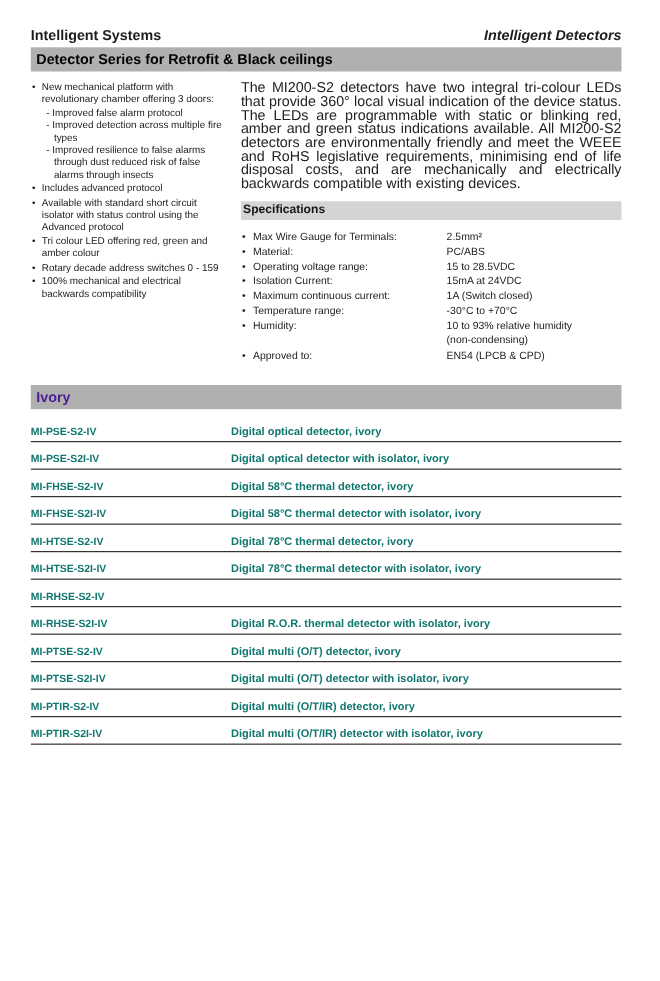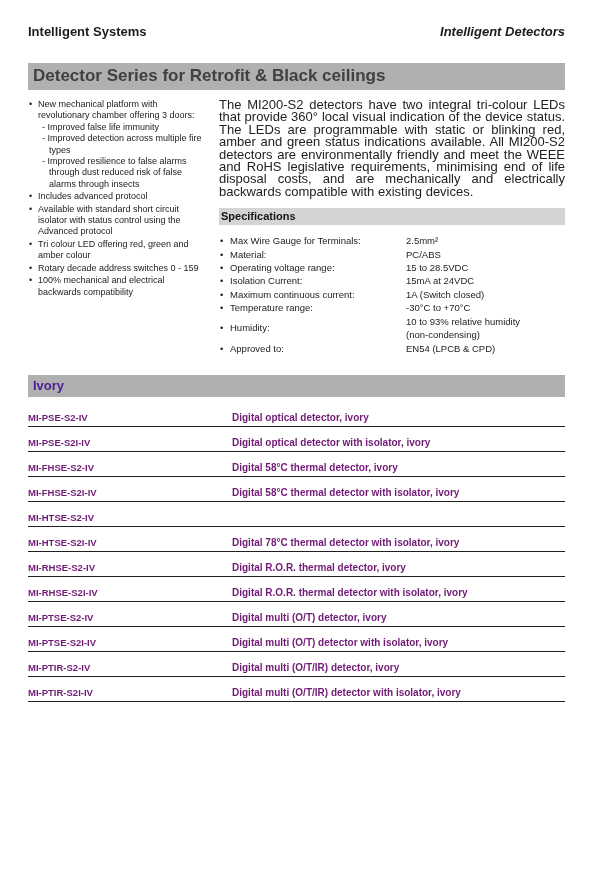--- a/index.html
+++ b/index.html
@@ -9,54 +9,54 @@
     background:#ffffff; color:#1c1c1c;
     font-family:"Liberation Sans", sans-serif;
   }
   .content { padding:24px 35px 0 28px; }
 
   .page-header { display:flex; justify-content:space-between; align-items:baseline; }
   .ph-left  { font-size:13px; font-weight:bold; }
   .ph-right { font-size:13px; font-weight:bold; font-style:italic; }
 
   .banner {
-    margin-top:24px; background:#b0b0b0; color:#404040;
-    font-size:17px; font-weight:bold; padding:3px 5px 4px;
+    margin-top:4px; background:#b0b0b0; color:#000000;
+    font-size:13px; font-weight:bold; padding:3px 5px 4px;
   }
 
   .columns { display:flex; margin-top:9px; height:274px; }
   .col-left { width:182px; flex:none; }
   .feat-list { list-style:none; font-size:9px; line-height:11.4px; color:#222; }
   .feat { position:relative; padding-left:10px; margin-bottom:1px; }
   .feat::before { content:"\2022"; position:absolute; left:1px; top:0; }
   .feat-sub { padding-left:11px; text-indent:-7px; }
 
   .col-right { flex:1; margin-left:9px; }
   .intro { font-size:13px; line-height:12.4px; text-align:justify; color:#222; }
 
   .spec-bar {
     margin-top:10px; background:#d4d4d4; color:#161616;
     font-weight:bold; font-size:11px; padding:2px 2px 3px;
   }
   .spec-list { margin-top:9px; font-size:9.5px; line-height:13.4px; color:#222; }
-  .spec-row { display:flex; align-items:center; }
+  .spec-row { display:flex; align-items:flex-start; }
   .spec-label { width:187px; flex:none; position:relative; padding-left:11px; }
   .spec-label::before { content:"\2022"; position:absolute; left:1px; }
   .spec-value { flex:1; white-space:pre-line; }
 
   .ivory-banner {
     margin-top:2px; background:#b0b0b0; color:#4c1d95;
     font-size:13px; font-weight:bold; padding:3px 5px 4px;
   }
 
   .products { margin-top:5px; }
   .prow {
     display:grid; grid-template-columns:182px 1fr;
     padding:10px 0 3px; border-bottom:1.5px solid #1f1f1f;
-    font-weight:bold; color:#701a75;gap:22px;
+    font-weight:bold; color:#0f766e;
   }
   .pmodel { font-size:9.5px; }
   .pdesc  { font-size:10px; }
 
   .footer-left { position:absolute; left:30px; top:866px; font-size:7px; color:#555; }
   .logo { position:absolute; left:500px; top:862px; width:64px; text-align:center; }
   .logo-top { display:flex; height:10px; }
   .lg-morley {
     background:#1e5aa8; color:#fff; font-size:5.5px; font-weight:bold;
     letter-spacing:0.8px; flex:1; display:flex; align-items:center; justify-content:center;
@@ -85,21 +85,21 @@
     </div>
 
     <div class="banner">Detector Series for Retrofit &amp; Black ceilings</div>
 
     <div class="columns">
 
       <div class="col-left">
         <ul class="feat-list">
           <li class="feat">
             <span>New mechanical platform with revolutionary chamber offering 3 doors:</span>
-            <div class="feat-sub">- Improved false life immunity</div>
+            <div class="feat-sub">- Improved false alarm protocol</div>
             <div class="feat-sub">- Improved detection across multiple fire types</div>
             <div class="feat-sub">- Improved resilience to false alarms through dust reduced risk of false alarms through insects</div>
           </li>
           <li class="feat">Includes advanced protocol</li>
           <li class="feat">Available with standard short circuit isolator with status control using the Advanced protocol</li>
           <li class="feat">Tri colour LED offering red, green and amber colour</li>
           <li class="feat">Rotary decade address switches 0 - 159</li>
           <li class="feat">100% mechanical and electrical backwards compatibility</li>
         </ul>
       </div>
@@ -161,28 +161,28 @@
       <div class="prow">
         <span class="pmodel">MI-FHSE-S2-IV</span>
         <span class="pdesc">Digital 58°C thermal detector, ivory</span>
       </div>
       <div class="prow">
         <span class="pmodel">MI-FHSE-S2I-IV</span>
         <span class="pdesc">Digital 58°C thermal detector with isolator, ivory</span>
       </div>
       <div class="prow">
         <span class="pmodel">MI-HTSE-S2-IV</span>
+        <span class="pdesc">Digital 78°C thermal detector, ivory</span>
       </div>
       <div class="prow">
         <span class="pmodel">MI-HTSE-S2I-IV</span>
         <span class="pdesc">Digital 78°C thermal detector with isolator, ivory</span>
       </div>
       <div class="prow">
         <span class="pmodel">MI-RHSE-S2-IV</span>
-        <span class="pdesc">Digital R.O.R. thermal detector, ivory</span>
       </div>
       <div class="prow">
         <span class="pmodel">MI-RHSE-S2I-IV</span>
         <span class="pdesc">Digital R.O.R. thermal detector with isolator, ivory</span>
       </div>
       <div class="prow">
         <span class="pmodel">MI-PTSE-S2-IV</span>
         <span class="pdesc">Digital multi (O/T) detector, ivory</span>
       </div>
       <div class="prow">

